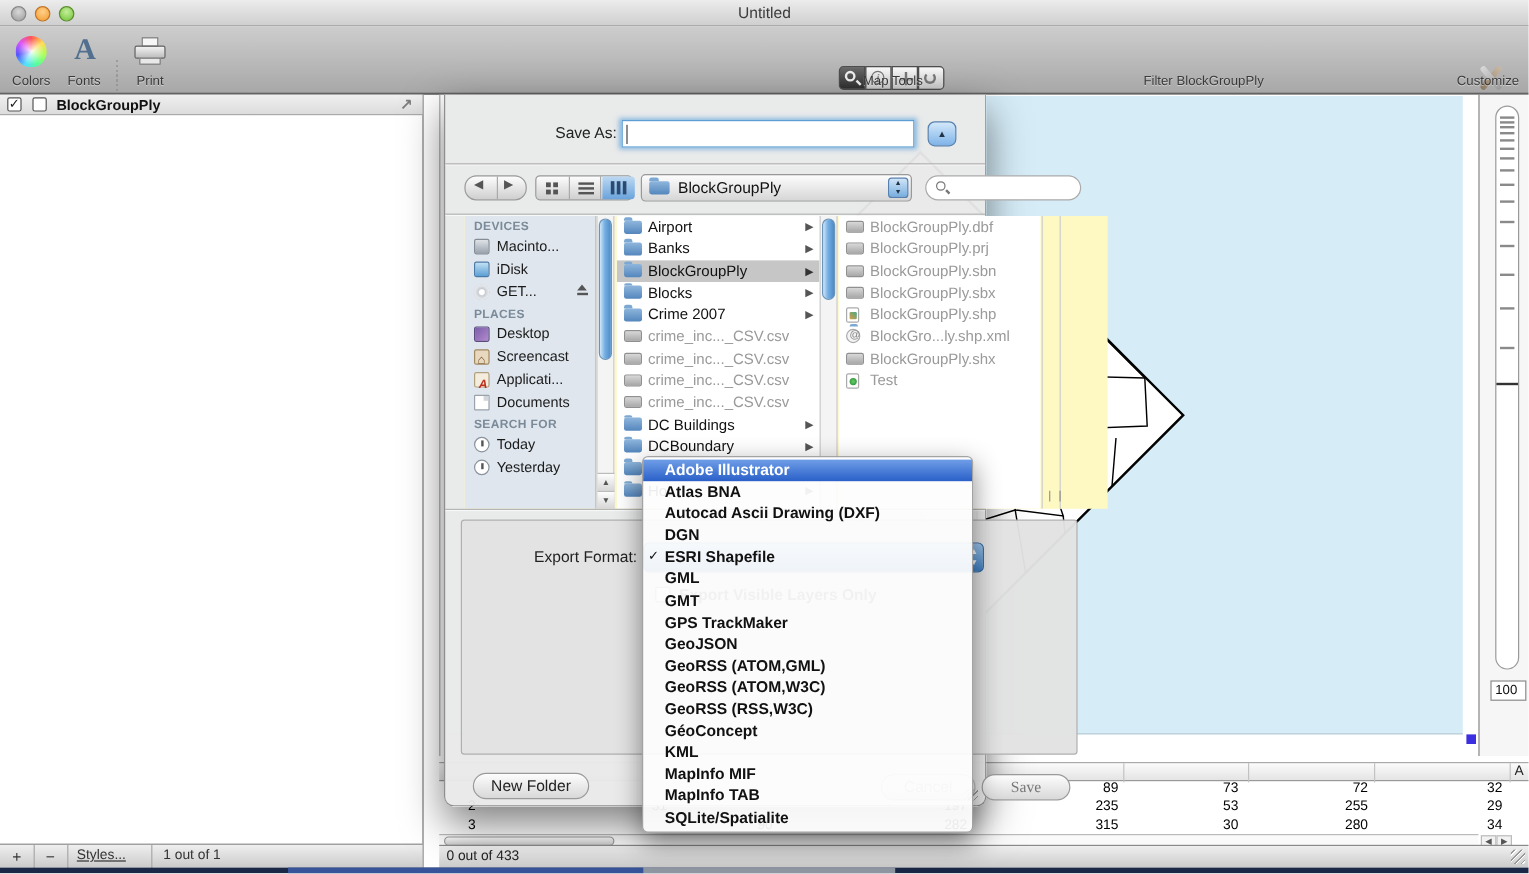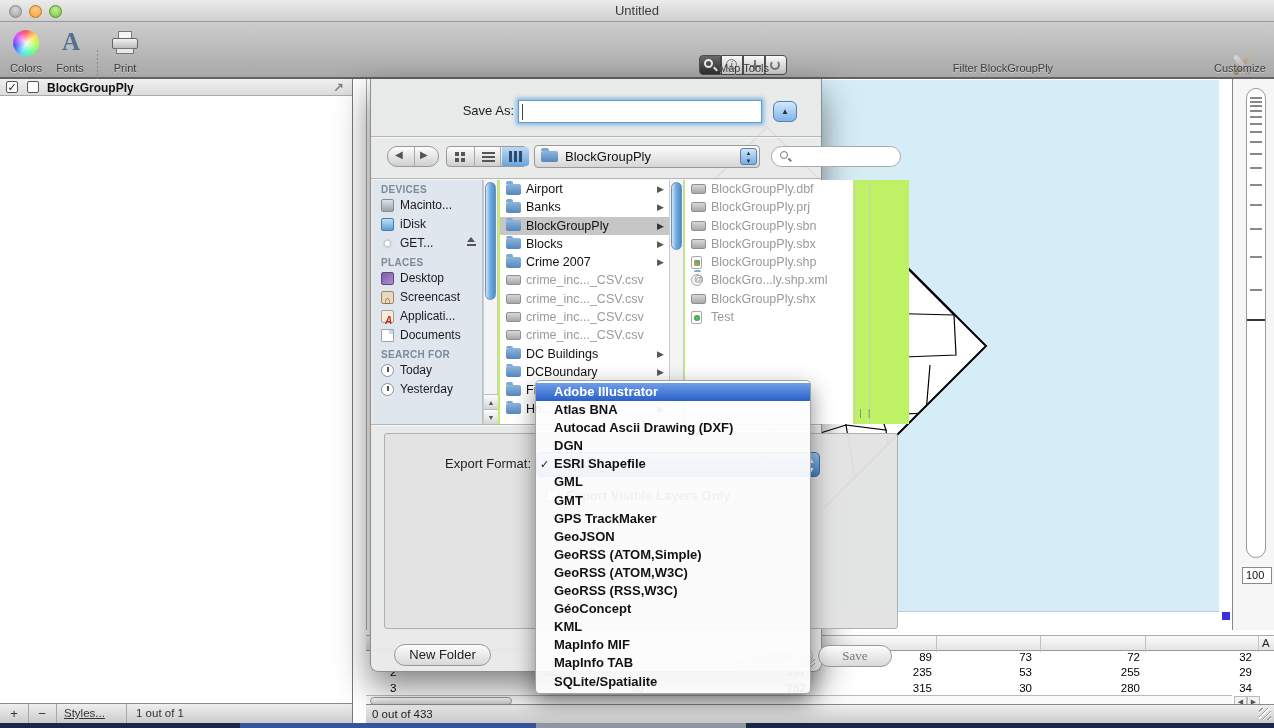--- a/index.html
+++ b/index.html
@@ -136,21 +136,21 @@
   .vg-cols { position:absolute; left:7px; top:4px; width:3px; height:11px; background:#2a4a70; box-shadow:5px 0 #2a4a70, 10px 0 #2a4a70; }
   .pathpopup { position:absolute; left:163px; top:66px; width:226px; height:23px; border:1px solid #999; border-radius:4px; background:linear-gradient(#fdfdfd,#d6d6d6); }
   .pp-text { position:absolute; left:30px; top:3px; font-size:13px; color:#111; }
   .pp-step { position:absolute; right:2px; top:2px; width:17px; height:17px; border-radius:3px; background:linear-gradient(#cfe4f8,#78aede); border:1px solid #5580b0; color:#234; font-size:6px; text-align:center; line-height:8px; }
   .folder-ic { position:absolute; left:6px; top:5px; width:17px; height:11px; background:linear-gradient(#8fb6dc,#5486bd); border-radius:2px; }
   .folder-ic::before { content:""; position:absolute; left:0; top:-3px; width:8px; height:3px; background:#7ca9d4; border-radius:2px 2px 0 0; }
   .sheet-search { position:absolute; left:400px; top:67px; width:130px; height:21px; background:#fff; border:1px solid #aaa; border-radius:11px; }
   .ss-mag { position:absolute; left:8px; top:4px; width:8px; height:8px; border:1.5px solid #777; border-radius:50%; }
   .ss-mag::after { content:""; position:absolute; left:7px; top:7px; width:4px; height:1.5px; background:#777; transform:rotate(45deg); }
 
-  .browser { position:absolute; left:2px; top:101px; width:536px; height:244px; background:#bef264; overflow:hidden; }
+  .browser { position:absolute; left:16px; top:101px; width:536px; height:244px; background:#fef9c3; overflow:hidden; }
   .br-sidebar { position:absolute; left:0; top:0; width:110px; height:244px; background:#dfe6ee; border-right:1px solid #b8c0ca; }
   .sb-group-h { position:relative; padding:4px 0 1px 8px; font-size:10px; font-weight:bold; color:#7b8a99; letter-spacing:.3px; }
   .sb-item { position:relative; height:19px; padding-left:27px; font-size:12px; color:#1a1a1a; line-height:19px; white-space:nowrap; }
   .sb-ic { position:absolute; left:8px; top:3px; width:13px; height:13px; border-radius:2px; background:#aab4bf; }
   .sb-item.i-hd .sb-ic { background:linear-gradient(#dfe3e8,#9aa2ab); border:1px solid #848c95; }
   .sb-item.i-idisk .sb-ic { background:linear-gradient(#bfe0f2,#5d9fd4); border:1px solid #4a7ba8; }
   .sb-item.i-disc .sb-ic { border-radius:50%; background:radial-gradient(circle at 50% 50%, #fff 0 2px, #c8ccd2 3px, #e8eaee 6px, #b8bcc4 7px); }
   .sb-item.i-desktop .sb-ic { background:linear-gradient(135deg,#7a5ea8,#b48ad0); border:1px solid #5a4a80; }
   .sb-item.i-home .sb-ic { background:#e8d8c0; border:1px solid #a08860; }
   .sb-item.i-home .sb-ic::after { content:"\2302"; position:absolute; left:2px; top:-1px; font-size:11px; color:#7a5a30; }
@@ -661,21 +661,21 @@
       <div class="m-item">
       <span class="m-check"></span>
       <span>GPS TrackMaker</span>
     </div>
       <div class="m-item">
       <span class="m-check"></span>
       <span>GeoJSON</span>
     </div>
       <div class="m-item">
       <span class="m-check"></span>
-      <span>GeoRSS (ATOM,Simple)</span>
+      <span>GeoRSS (ATOM,GML)</span>
     </div>
       <div class="m-item">
       <span class="m-check"></span>
       <span>GeoRSS (ATOM,W3C)</span>
     </div>
       <div class="m-item">
       <span class="m-check"></span>
       <span>GeoRSS (RSS,W3C)</span>
     </div>
       <div class="m-item">

